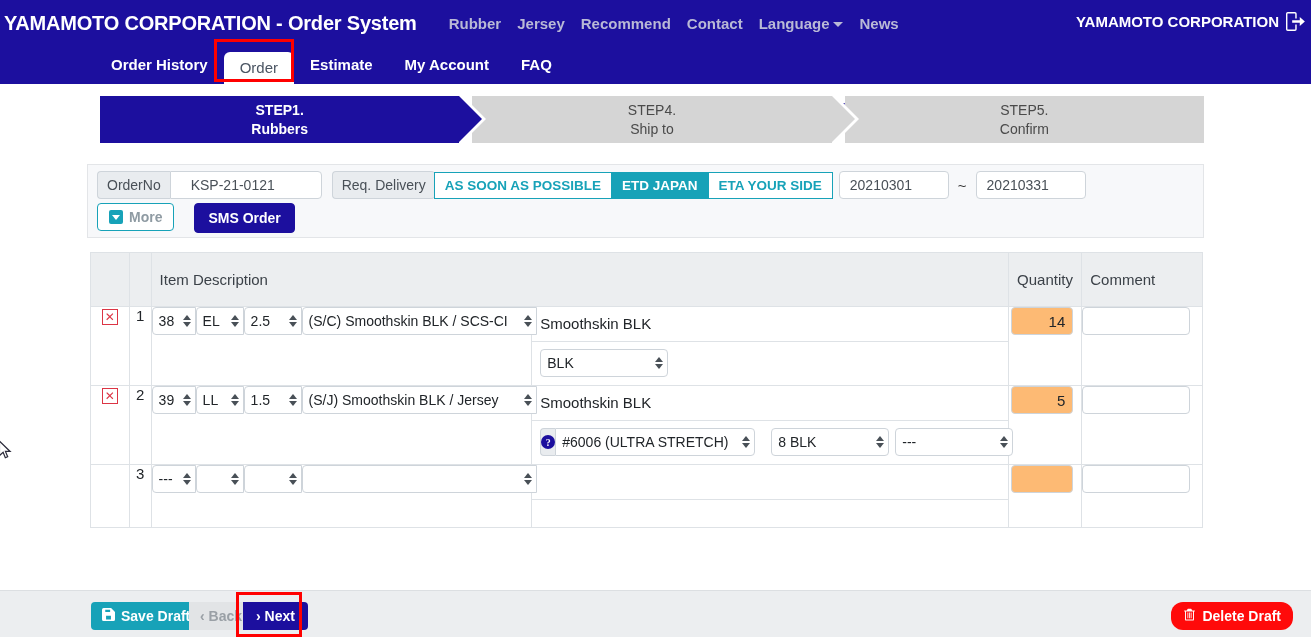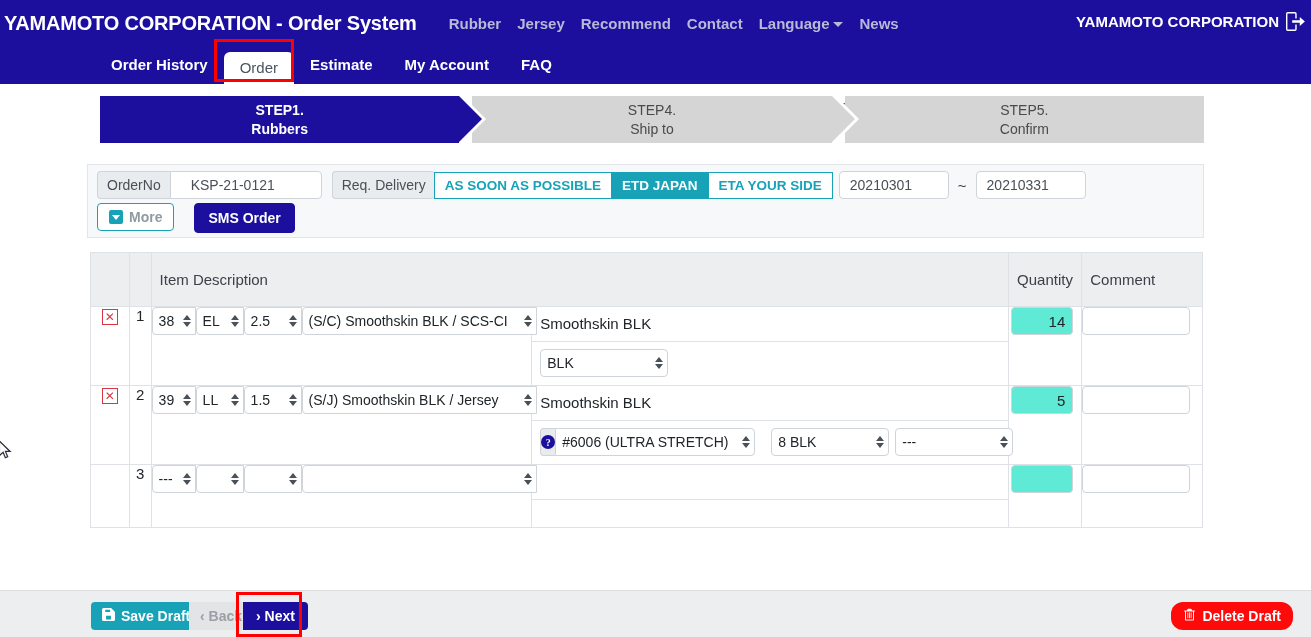--- a/index.html
+++ b/index.html
@@ -369,21 +369,21 @@
     font-family: "Liberation Serif", serif;
   }
   .qty-in {
     width: 62px; height: 28px;
     border: 1px solid #ced4da;
     border-radius: 4px;
     text-align: right;
     font-size: 15px; color: #212529;
     padding: 0 7px;
     font-family: "Liberation Sans", sans-serif;
-    outline: none; background: #5eead4;
+    outline: none; background: #fdba74;
   }
   .cmt-in {
     width: 108px; height: 28px;
     border: 1px solid #ced4da;
     border-radius: 4px;
     font-size: 14px; color: #212529;
     padding: 0 7px;
     font-family: "Liberation Sans", sans-serif;
     outline: none; background: #fff;
   }

